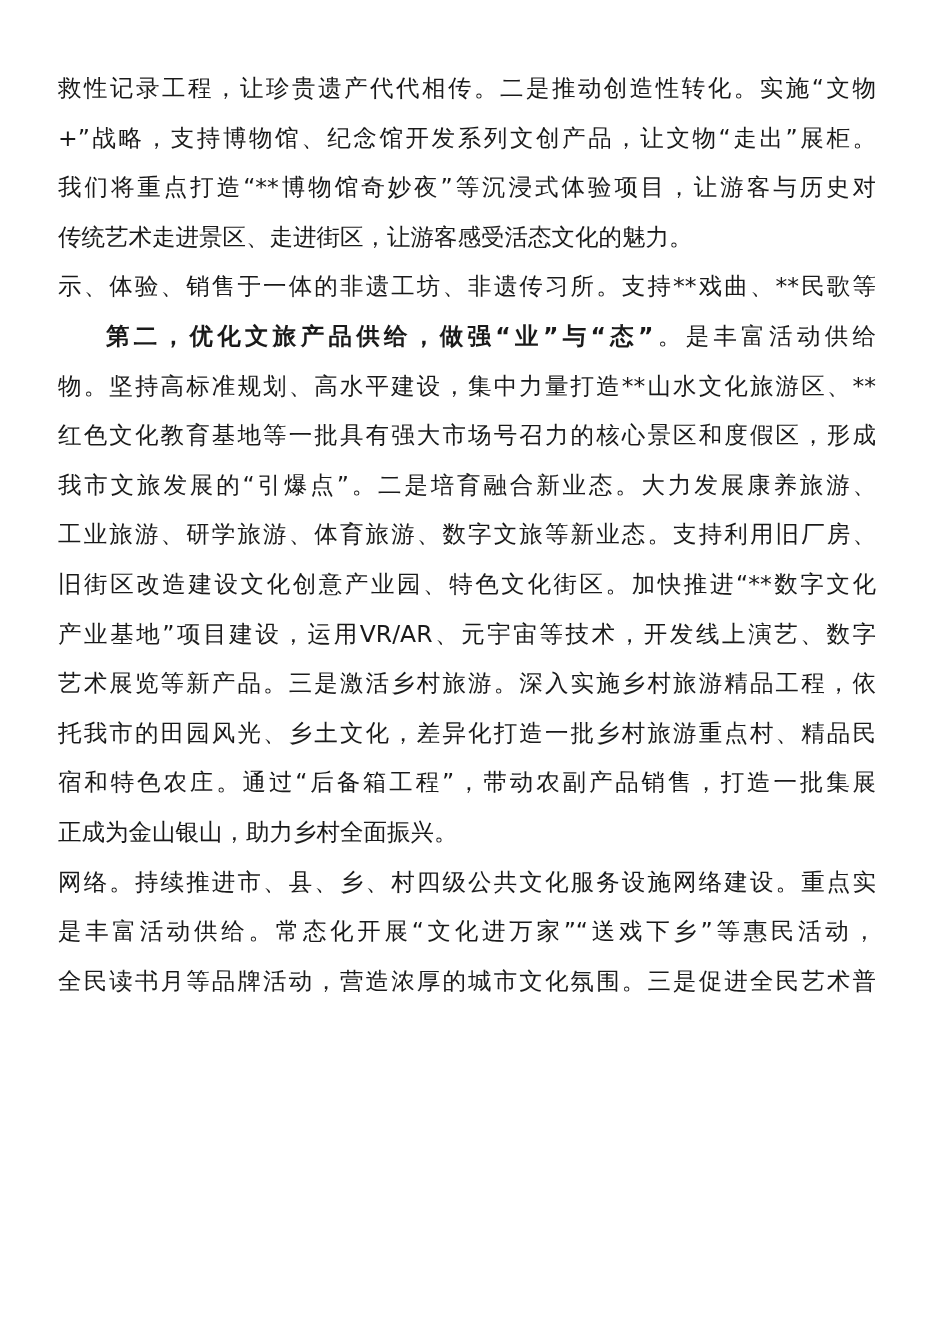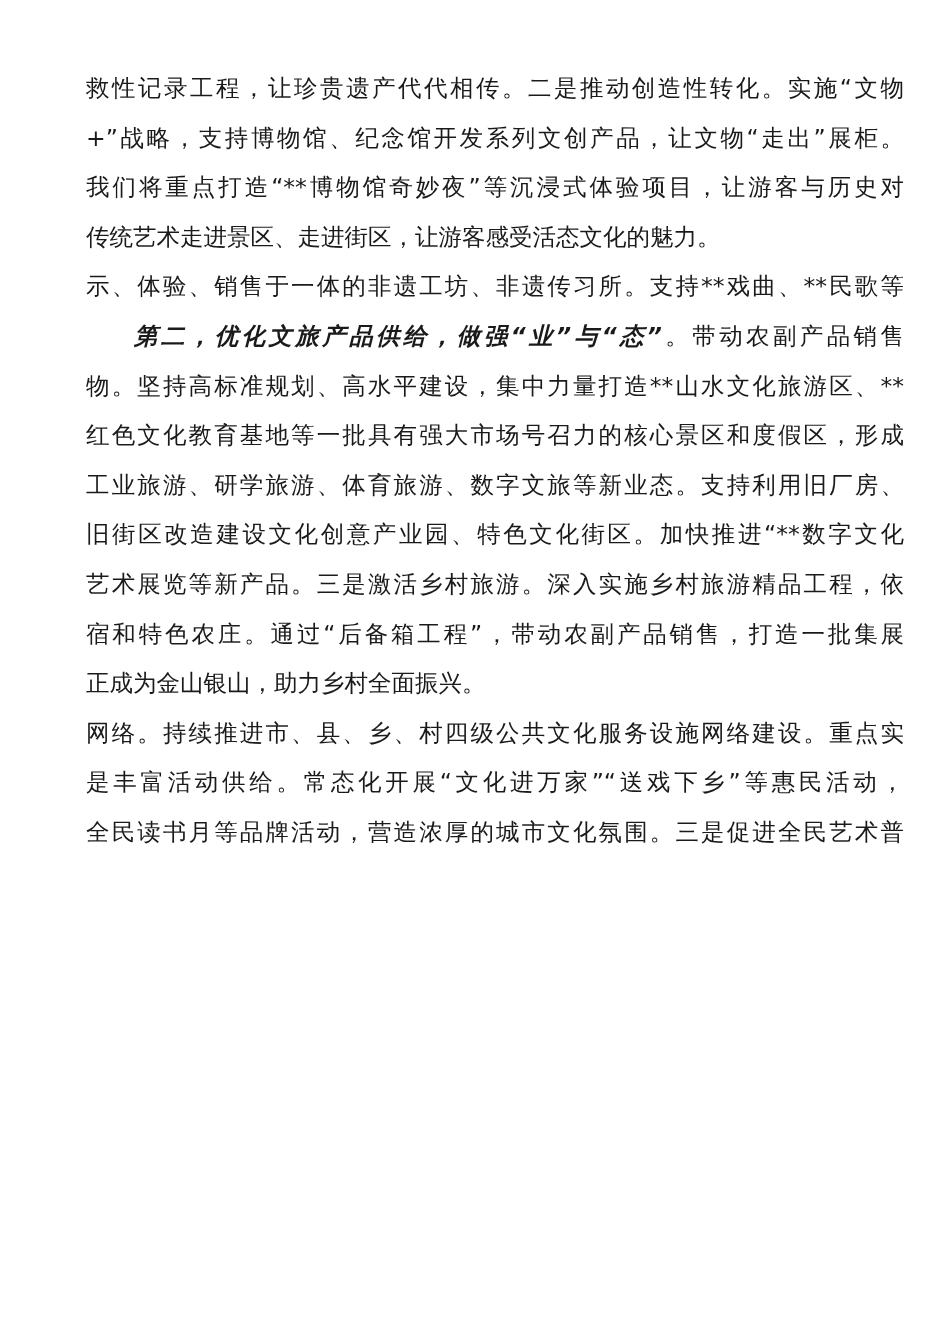--- a/index.html
+++ b/index.html
@@ -1,42 +1,45 @@
 <!DOCTYPE html>
 <html><head>
 <meta charset="utf-8">
 <style>
   html, body { margin: 0; padding: 0; background: #ffffff; }
   body { width: 950px; height: 1344px; overflow: hidden; position: relative; }
   .page {
     position: absolute; left: 58px; top: 64px; width: 818px;
     font-family: "DejaVu Sans", "Liberation Sans", sans-serif;
-    font-size: 23.5px; color: #1a1a1a; line-height: 49.6px; margin-left: 28px;
+    font-size: 23.5px; color: #1a1a1a; line-height: 49.6px;
   }
   .line { white-space: nowrap; height: 49.6px; text-align: justify; text-align-last: justify; }
   .line.last { text-align-last: left; }
   .indent { padding-left: 48px; }
-  .bold { font-weight: bold; font-style: italic; }
+  .bold { font-weight: bold; }
 </style>
 </head>
 <body>
 
 <div class="page">
 
   <div class="line">救性记录工程，让珍贵遗产代代相传。二是推动创造性转化。实施“文物</div>
   <div class="line">+”战略，支持博物馆、纪念馆开发系列文创产品，让文物“走出”展柜。</div>
   <div class="line">我们将重点打造“**博物馆奇妙夜”等沉浸式体验项目，让游客与历史对</div>
   <div class="line last">传统艺术走进景区、走进街区，让游客感受活态文化的魅力。</div>
   <div class="line">示、体验、销售于一体的非遗工坊、非遗传习所。支持**戏曲、**民歌等</div>
 
-  <div class="line indent"><span class="bold">第二，优化文旅产品供给，做强“业”与“态”</span><span>。带动农副产品销售</span></div>
+  <div class="line indent"><span class="bold">第二，优化文旅产品供给，做强“业”与“态”</span><span>。是丰富活动供给</span></div>
   <div class="line">物。坚持高标准规划、高水平建设，集中力量打造**山水文化旅游区、**</div>
   <div class="line">红色文化教育基地等一批具有强大市场号召力的核心景区和度假区，形成</div>
+  <div class="line">我市文旅发展的“引爆点”。二是培育融合新业态。大力发展康养旅游、</div>
   <div class="line">工业旅游、研学旅游、体育旅游、数字文旅等新业态。支持利用旧厂房、</div>
   <div class="line">旧街区改造建设文化创意产业园、特色文化街区。加快推进“**数字文化</div>
+  <div class="line">产业基地”项目建设，运用VR/AR、元宇宙等技术，开发线上演艺、数字</div>
   <div class="line">艺术展览等新产品。三是激活乡村旅游。深入实施乡村旅游精品工程，依</div>
+  <div class="line">托我市的田园风光、乡土文化，差异化打造一批乡村旅游重点村、精品民</div>
   <div class="line">宿和特色农庄。通过“后备箱工程”，带动农副产品销售，打造一批集展</div>
   <div class="line last">正成为金山银山，助力乡村全面振兴。</div>
 
   <div class="line">网络。持续推进市、县、乡、村四级公共文化服务设施网络建设。重点实</div>
   <div class="line">是丰富活动供给。常态化开展“文化进万家”“送戏下乡”等惠民活动，</div>
   <div class="line">全民读书月等品牌活动，营造浓厚的城市文化氛围。三是促进全民艺术普</div>
 </div>
 
 </body></html>

